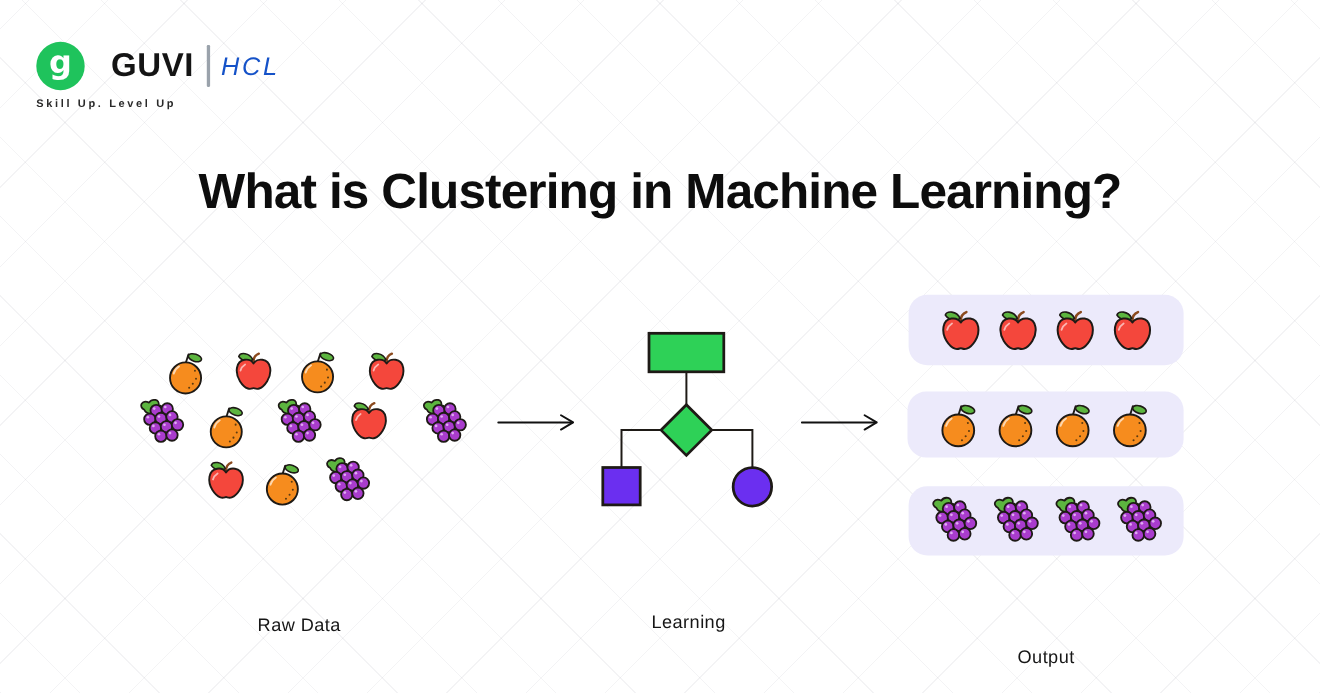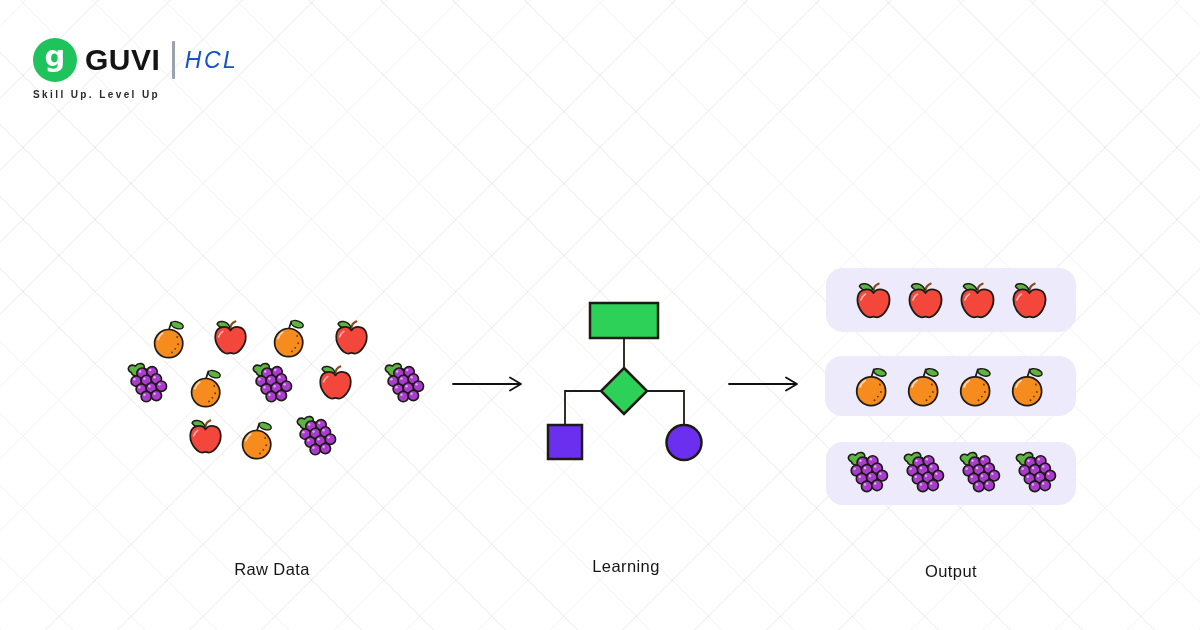--- a/index.html
+++ b/index.html
@@ -21,21 +21,21 @@
     background:var(--logo-green,#1FC35C);
     display:flex;align-items:center;justify-content:center;
     flex:0 0 auto;
   }
   .logo-mark span{
     color:#fff;font-family:"DejaVu Sans",sans-serif;
     font-weight:bold;font-size:29px;line-height:1;
     transform:translateY(-4px);
   }
   .guvi-word{
-    margin-left:8px;
+    margin-left:24px;
     font-size:30px;font-weight:800;letter-spacing:.5px;color:#141414;text-align:center;
   }
   .logo-divider{
     width:2.5px;height:38px;background:#9aa2ab;
     margin:0 10px 0 12px;border-radius:1px;
   }
   .hcl-word{
     font-size:23px;font-weight:400;font-style:italic;
     letter-spacing:2.5px;color:var(--hcl-blue,#1552C8);
   }
@@ -132,20 +132,21 @@
       <div class="logo-mark">
         <span>g</span>
       </div>
       <span class="guvi-word">GUVI</span>
       <span class="logo-divider"></span>
       <span class="hcl-word">HCL</span>
     </div>
     <div class="tagline">Skill Up. Level Up</div>
   </div>
 
+  <h1 class="title">What is Clustering in Machine Learning?</h1>
 
   <div id="raw-cluster">
       <svg viewBox="0 0 64 64" width="42" height="42" class="fruit" style="left: 149px; top: 318px;">
         <use href="#sym-orange"></use>
       </svg>
       <svg viewBox="0 0 64 64" width="41" height="41" class="fruit" style="left: 209.5px; top: 316.5px;">
         <use href="#sym-apple"></use>
       </svg>
       <svg viewBox="0 0 64 64" width="42" height="42" class="fruit" style="left: 269px; top: 317px;">
         <use href="#sym-orange"></use>
@@ -239,15 +240,15 @@
           <use href="#sym-grapes"></use>
         </svg>
         <svg viewBox="0 0 64 64" width="47" height="47" class="fruit-inline">
           <use href="#sym-grapes"></use>
         </svg>
       </div>
     </div>
 
   <span class="sec-label" style="left: 272px; top: 524px;">Raw Data</span>
   <span class="sec-label" style="left: 626px; top: 521px;">Learning</span>
-  <span class="sec-label" style="left: 951px; top: 526px;">Output</span>
+  <span class="sec-label" style="left: 951px; top: 553px;">Output</span>
 
 </div>
 
 </body></html>

